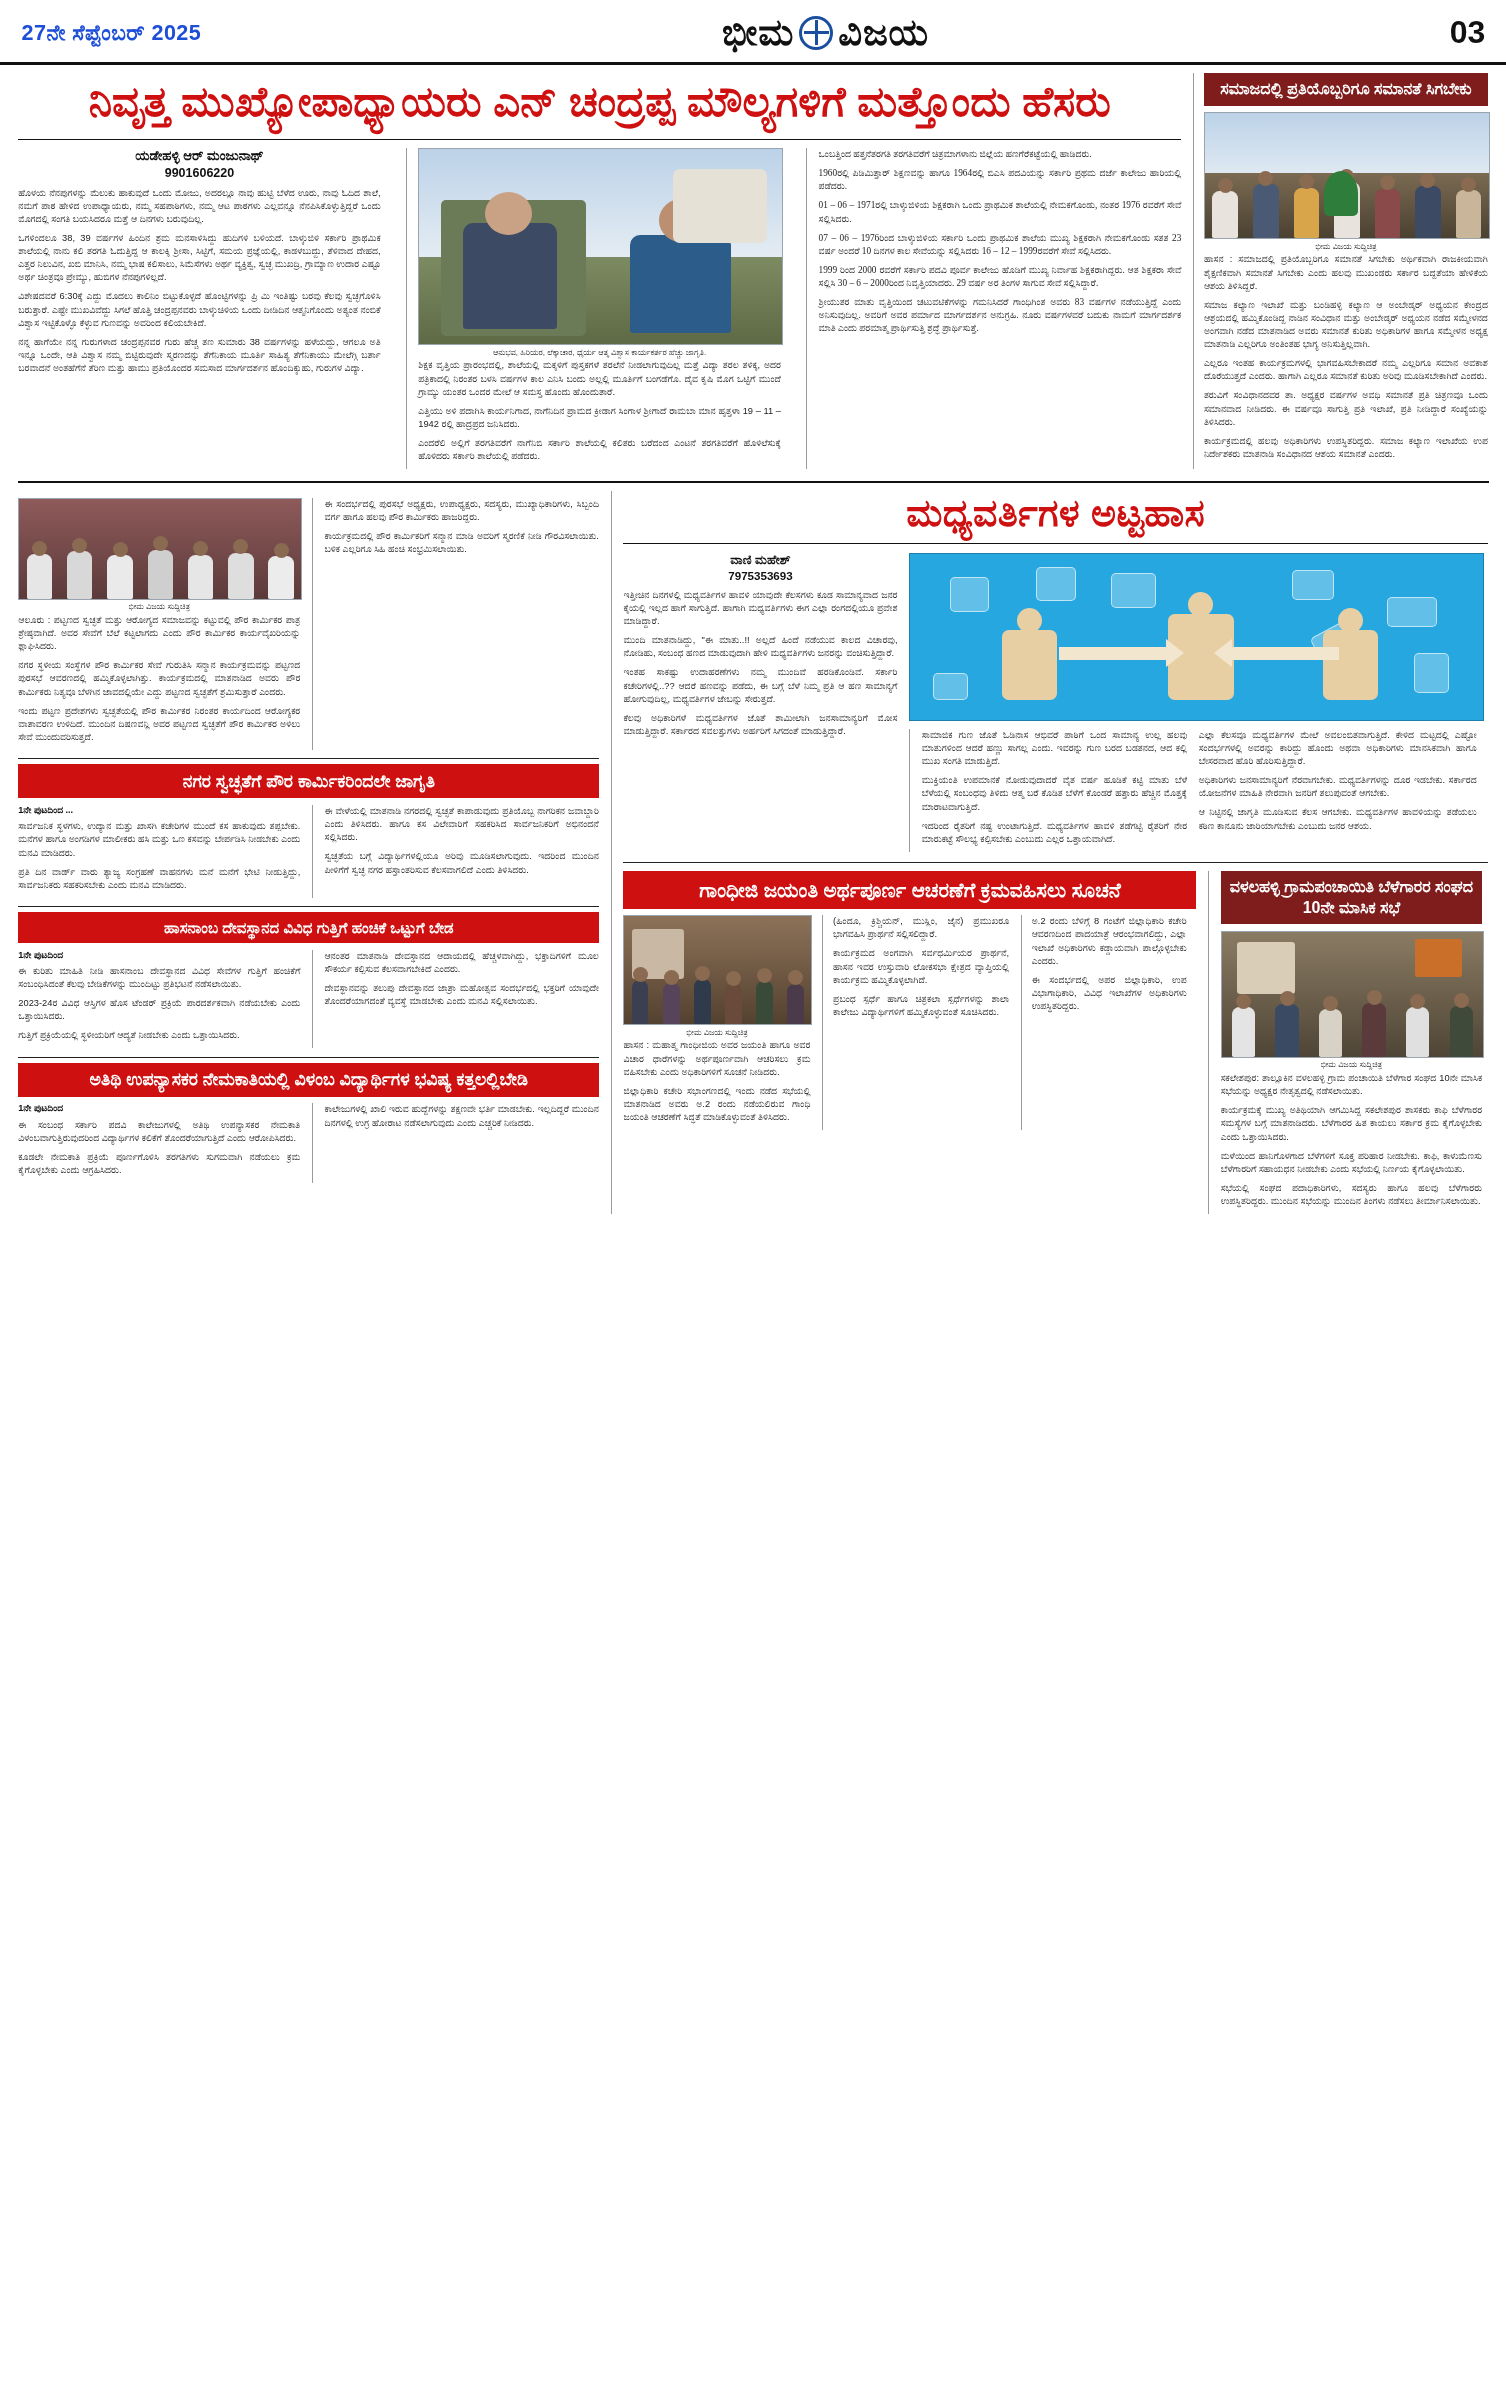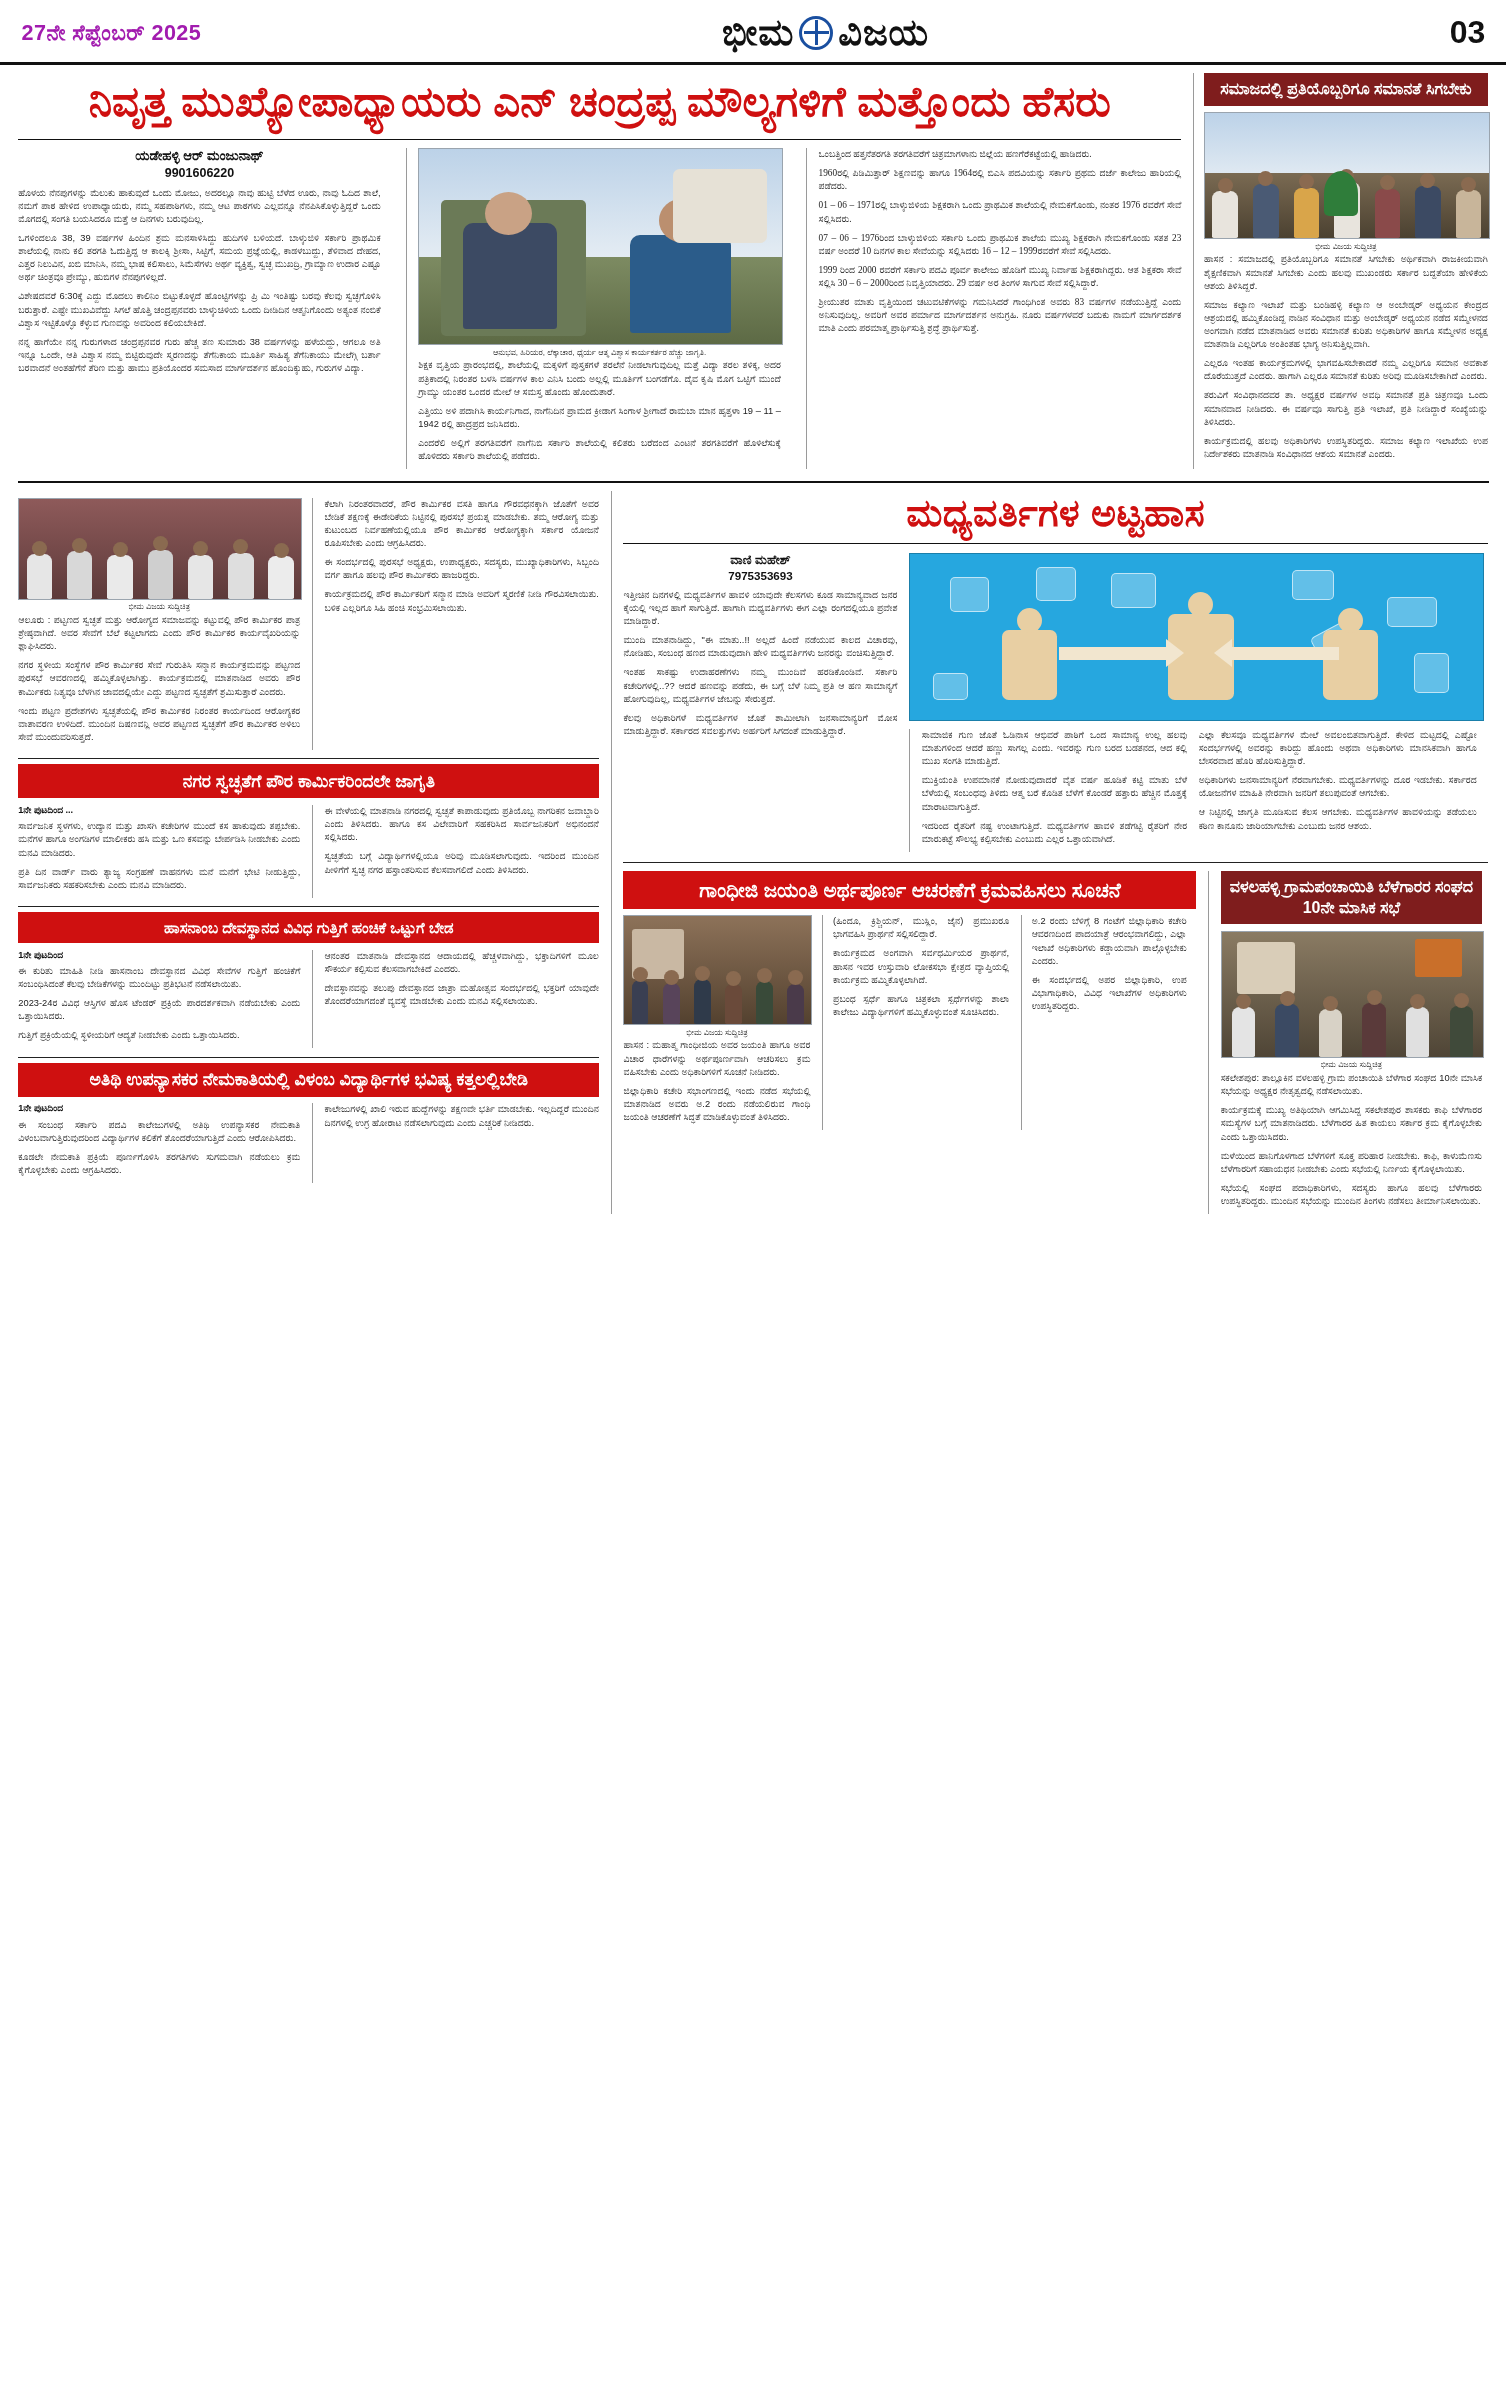--- a/index.html
+++ b/index.html
@@ -25,21 +25,21 @@
   .masthead {
     display: flex;
     align-items: center;
     justify-content: space-between;
     padding: 11.6px 21.6px 8.3px 21.6px;
     border-bottom: 3.3px solid #111;
   }
   .masthead .date {
     font-size: 21.6px;
     font-weight: bold;
-    color: #a21caf;
+    color: #1d4ed8;
     letter-spacing: 0.4px;
   }
   .masthead .logo {
     font-size: 37px;
     font-weight: bold;
     color: #111;
     letter-spacing: 0.8px;
     display: flex;
     align-items: center;
     gap: 5px;
@@ -348,21 +348,20 @@
             </div>
             <div class="caption">ಭೀಮ ವಿಜಯ ಸುದ್ದಿಚಿತ್ರ</div>
             <div class="body-text">
               <p>ಆಲೂರು : ಪಟ್ಟಣದ ಸ್ವಚ್ಛತೆ ಮತ್ತು ಆರೋಗ್ಯದ ಸಮಾಜವನ್ನು ಕಟ್ಟುವಲ್ಲಿ ಪೌರ ಕಾರ್ಮಿಕರ ಪಾತ್ರ ಶ್ರೇಷ್ಠವಾಗಿದೆ. ಅವರ ಸೇವೆಗೆ ಬೆಲೆ ಕಟ್ಟಲಾಗದು ಎಂದು ಪೌರ ಕಾರ್ಮಿಕರ ಕಾರ್ಯವೈಖರಿಯನ್ನು ಶ್ಲಾಘಿಸಿದರು.</p>
               <p>ನಗರ ಸ್ಥಳೀಯ ಸಂಸ್ಥೆಗಳ ಪೌರ ಕಾರ್ಮಿಕರ ಸೇವೆ ಗುರುತಿಸಿ ಸನ್ಮಾನ ಕಾರ್ಯಕ್ರಮವನ್ನು ಪಟ್ಟಣದ ಪುರಸಭೆ ಆವರಣದಲ್ಲಿ ಹಮ್ಮಿಕೊಳ್ಳಲಾಗಿತ್ತು. ಕಾರ್ಯಕ್ರಮದಲ್ಲಿ ಮಾತನಾಡಿದ ಅವರು ಪೌರ ಕಾರ್ಮಿಕರು ನಿತ್ಯವೂ ಬೆಳಗಿನ ಜಾವದಲ್ಲಿಯೇ ಎದ್ದು ಪಟ್ಟಣದ ಸ್ವಚ್ಛತೆಗೆ ಶ್ರಮಿಸುತ್ತಾರೆ ಎಂದರು.</p>
               <p>ಇಂದು ಪಟ್ಟಣ ಪ್ರದೇಶಗಳು ಸ್ವಚ್ಛತೆಯಲ್ಲಿ ಪೌರ ಕಾರ್ಮಿಕರ ನಿರಂತರ ಕಾರ್ಯದಿಂದ ಆರೋಗ್ಯಕರ ವಾತಾವರಣ ಉಳಿದಿದೆ. ಮುಂದಿನ ದಿಷಣವನ್ಲಿ ಅವರ ಪಟ್ಟಣದ ಸ್ವಚ್ಛತೆಗೆ ಪೌರ ಕಾರ್ಮಿಕರ ಅಳಿಲು ಸೇವೆ ಮುಂದುವರಿಸುತ್ತದೆ.</p>
             </div>
           </div>
           <div class="col divider-v" style="width:287px; padding-left:11.6px;">
             <div class="body-text">
-              <p>ಕೆಲಾಗಿ ನಿರಂತರವಾದರೆ, ಪೌರ ಕಾರ್ಮಿಕರ ವಸತಿ ಹಾಗೂ ಗೌರವಧನಕ್ಕಾಗಿ ಜೊತೆಗೆ ಅವರ ಬೇಡಿಕೆ ತಕ್ಷಣಕ್ಕೆ ಈಡೇರಿಕೆಯ ನಿಟ್ಟಿನಲ್ಲಿ ಪುರಸಭೆ ಪ್ರಯತ್ನ ಮಾಡಬೇಕು. ತಮ್ಮ ಆರೋಗ್ಯ ಮತ್ತು ಕುಟುಂಬದ ನಿರ್ವಹಣೆಯಲ್ಲಿಯೂ ಪೌರ ಕಾರ್ಮಿಕರ ಆರೋಗ್ಯಕ್ಕಾಗಿ ಸರ್ಕಾರ ಯೋಜನೆ ರೂಪಿಸಬೇಕು ಎಂದು ಆಗ್ರಹಿಸಿದರು.</p>
               <p>ಈ ಸಂದರ್ಭದಲ್ಲಿ ಪುರಸಭೆ ಅಧ್ಯಕ್ಷರು, ಉಪಾಧ್ಯಕ್ಷರು, ಸದಸ್ಯರು, ಮುಖ್ಯಾಧಿಕಾರಿಗಳು, ಸಿಬ್ಬಂದಿ ವರ್ಗ ಹಾಗೂ ಹಲವು ಪೌರ ಕಾರ್ಮಿಕರು ಹಾಜರಿದ್ದರು.</p>
               <p>ಕಾರ್ಯಕ್ರಮದಲ್ಲಿ ಪೌರ ಕಾರ್ಮಿಕರಿಗೆ ಸನ್ಮಾನ ಮಾಡಿ ಅವರಿಗೆ ಸ್ಮರಣಿಕೆ ನೀಡಿ ಗೌರವಿಸಲಾಯಿತು. ಬಳಿಕ ಎಲ್ಲರಿಗೂ ಸಿಹಿ ಹಂಚಿ ಸಂಭ್ರಮಿಸಲಾಯಿತು.</p>
             </div>
           </div>
         </div>
 
         <div class="rule-thin" style="margin:8.3px 0 5px 0;"></div>
 
         <div class="banner" style="font-size:17.4px;">ನಗರ ಸ್ವಚ್ಛತೆಗೆ ಪೌರ ಕಾರ್ಮಿಕರಿಂದಲೇ ಜಾಗೃತಿ</div>
         <div class="row" style="margin-top:6.6px; gap:11.6px;">

